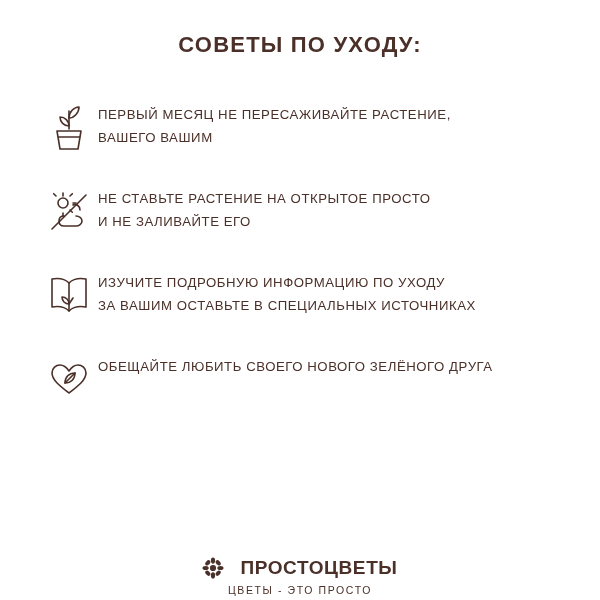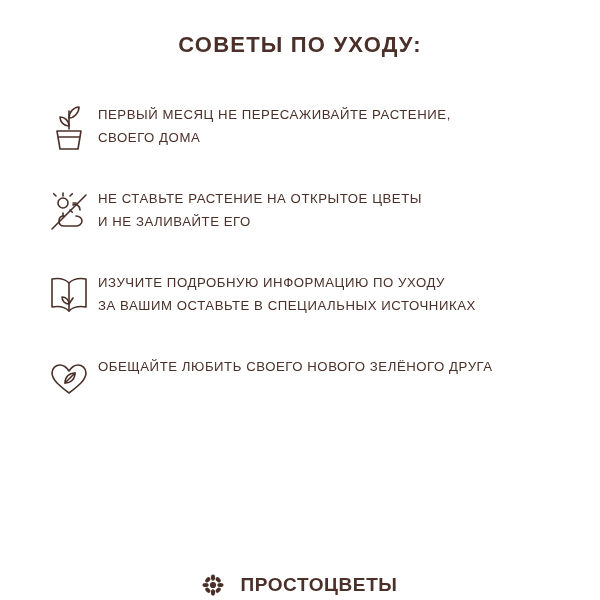--- a/index.html
+++ b/index.html
@@ -101,41 +101,41 @@
         <svg width="46" height="52" viewBox="0 0 46 52" fill="none" stroke="#4a3028" stroke-width="1.6" stroke-linecap="round" stroke-linejoin="round">
           <path d="M23 28 L23 10"></path>
           <path d="M23 17 C23 11, 28 6, 33 6 C33 12, 28 17, 23 17 Z"></path>
           <path d="M23 25 C23 20, 19 16, 14 16 C14 21, 18 25, 23 25 Z"></path>
           <path d="M11 30 L35 30 L32 48 L14 48 Z"></path>
           <path d="M12.5 36 L33.5 36"></path>
         </svg>
       </div>
       <div class="tip-text">
         <span>ПЕРВЫЙ МЕСЯЦ НЕ ПЕРЕСАЖИВАЙТЕ РАСТЕНИЕ,</span>
-        <span>СВОЕГО ДОМА</span>
+        <span>ВАШЕГО ВАШИМ</span>
       </div>
     </div>
 
     <div class="tip">
       <div class="tip-icon">
         <svg width="46" height="46" viewBox="0 0 46 46" fill="none" stroke="#4a3028" stroke-width="1.6" stroke-linecap="round" stroke-linejoin="round">
           <circle cx="17" cy="15" r="5"></circle>
           <path d="M17 5 L17 8"></path>
           <path d="M27 15 L30 15"></path>
           <path d="M24 8 L26.3 5.7"></path>
           <path d="M24 22 L26.3 24.3"></path>
           <path d="M10 8 L7.7 5.7"></path>
           <path d="M17 25 L17 28"></path>
           <path d="M34 22 C34 18, 30 15, 27 17"></path>
           <path d="M30 28 C33 28, 36 30, 36 33 C36 36, 33 38, 30 38 L18 38 C15 38, 13 36, 13 33 C13 30, 15 28, 18 28"></path>
           <path d="M6 41 L40 7"></path>
         </svg>
       </div>
       <div class="tip-text">
-        <span>НЕ СТАВЬТЕ РАСТЕНИЕ НА ОТКРЫТОЕ ЦВЕТЫ</span>
+        <span>НЕ СТАВЬТЕ РАСТЕНИЕ НА ОТКРЫТОЕ ПРОСТО</span>
         <span>И НЕ ЗАЛИВАЙТЕ ЕГО</span>
       </div>
     </div>
 
     <div class="tip">
       <div class="tip-icon">
         <svg width="48" height="42" viewBox="0 0 48 42" fill="none" stroke="#4a3028" stroke-width="1.6" stroke-linecap="round" stroke-linejoin="round">
           <path d="M24 9 C20 5, 13 4, 7 5 L7 33 C13 32, 20 33, 24 37 C28 33, 35 32, 41 33 L41 5 C35 4, 28 5, 24 9 Z"></path>
           <path d="M24 9 L24 37"></path>
           <path d="M24 30 C24 26, 21 23, 17 23 C17 27, 20 30, 24 30 Z"></path>
@@ -173,15 +173,16 @@
           <ellipse cx="3.6" cy="11" rx="3.1" ry="2.1"></ellipse>
           <ellipse cx="18.4" cy="11" rx="3.1" ry="2.1"></ellipse>
           <ellipse cx="5.8" cy="5.8" rx="3" ry="2" transform="rotate(-45 5.8 5.8)"></ellipse>
           <ellipse cx="16.2" cy="16.2" rx="3" ry="2" transform="rotate(-45 16.2 16.2)"></ellipse>
           <ellipse cx="16.2" cy="5.8" rx="2" ry="3" transform="rotate(-45 16.2 5.8)"></ellipse>
           <ellipse cx="5.8" cy="16.2" rx="2" ry="3" transform="rotate(-45 5.8 16.2)"></ellipse>
         </svg>
       </span>
       <span class="brand-name">ПРОСТОЦВЕТЫ</span>
     </div>
+    <div class="brand-tagline">ЦВЕТЫ - ЭТО ПРОСТО</div>
   </div>
 
 </div>
 
 </body></html>

